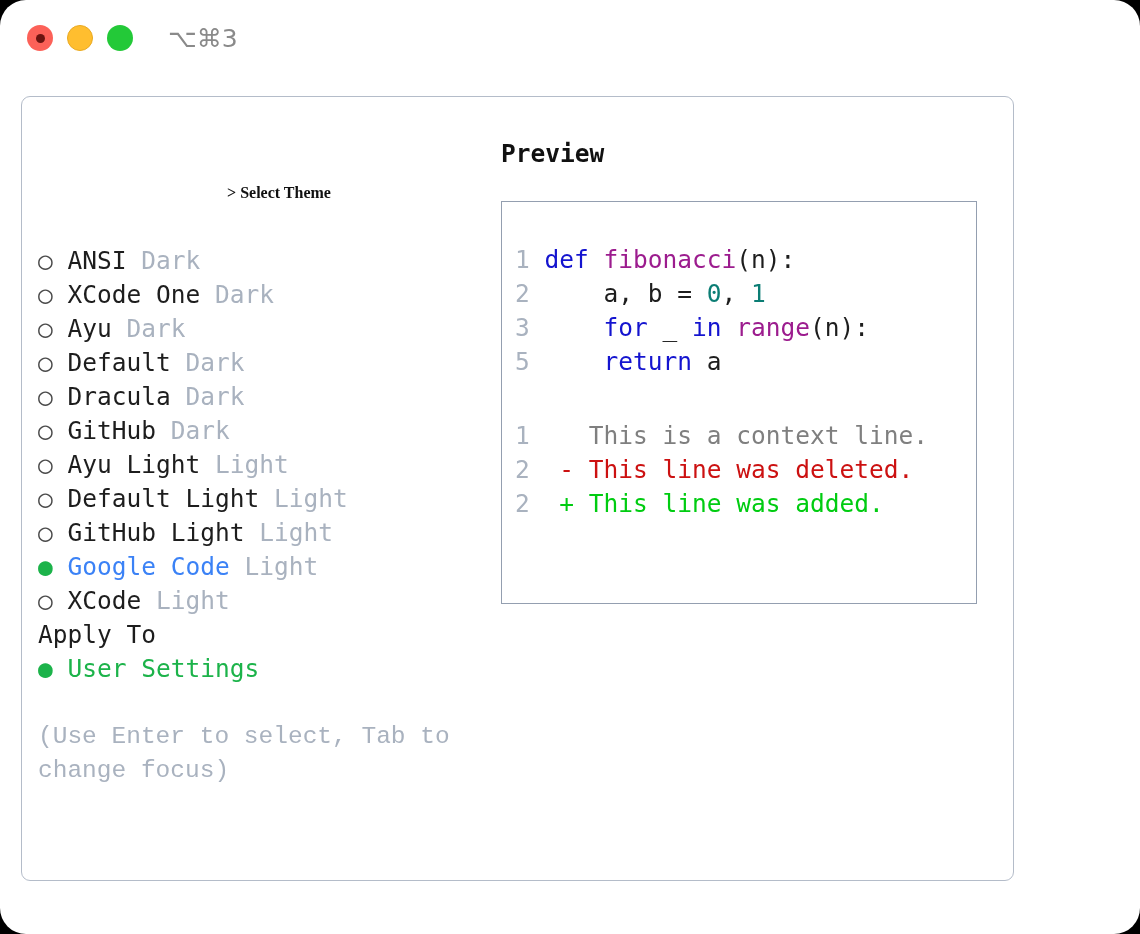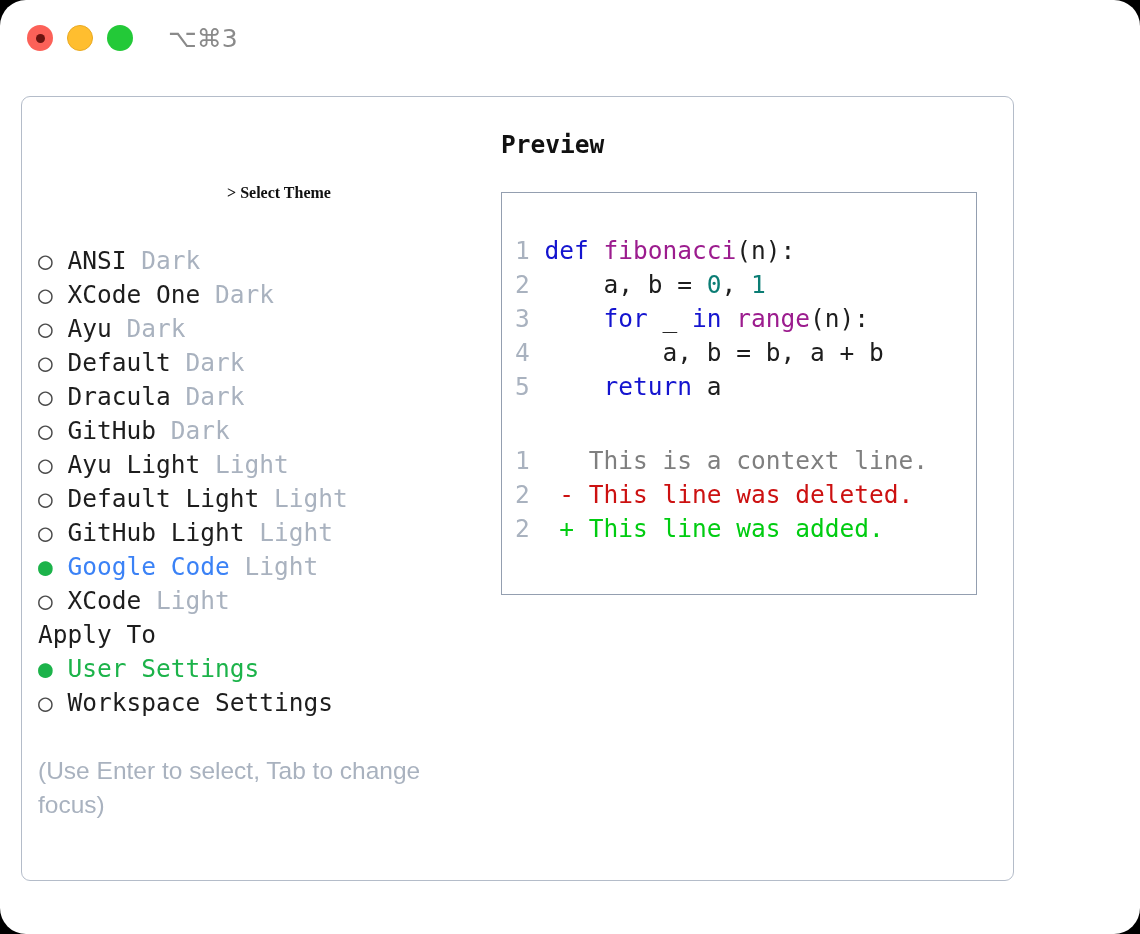--- a/index.html
+++ b/index.html
@@ -136,28 +136,28 @@
   .apply-row { display: block; }
   .apply-name { color: #1d1d1d; }
   .apply-row.selected .apply-name { color: #1cb34a; }
 
   #hint-text {
     margin-top: 34px;
     font-size: 24.5px;
     line-height: 34px;
     color: #a9b2bf;
     width: 415px;
-    font-family: Liberation Sans, sans-serif;
+    font-family: Liberation Mono, monospace;
   }
 
   
   #preview-column {
     position: absolute;
     left: 479px;
-    top: 31px;
+    top: 40px;
     width: 500px;
   }
   #preview-title {
     font-size: 24.5px;
     line-height: 34px;
     font-weight: bold;
     color: #111111;
     font-family: "DejaVu Sans Mono", "Liberation Mono", monospace;
   }
   #preview-box {
@@ -227,35 +227,33 @@
           <div class="mono-row theme-row"><span class="bullet off">○</span><span> </span><span class="theme-name">Default Light</span><span> </span><span class="theme-kind">Light</span></div>
           <div class="mono-row theme-row"><span class="bullet off">○</span><span> </span><span class="theme-name">GitHub Light</span><span> </span><span class="theme-kind">Light</span></div>
           <div class="mono-row theme-row selected"><span class="bullet on">●</span><span> </span><span class="theme-name">Google Code</span><span> </span><span class="theme-kind">Light</span></div>
           <div class="mono-row theme-row"><span class="bullet off">○</span><span> </span><span class="theme-name">XCode</span><span> </span><span class="theme-kind">Light</span></div>
         </div>
 
       <div id="apply-block">
         <div id="apply-label">Apply To</div>
         <div id="apply-list">
             <div class="mono-row apply-row selected"><span class="bullet on">●</span><span> </span><span class="apply-name">User Settings</span></div>
-            <div class="mono-row apply-row"><span class="bullet off">○</span><span> </span><span class="apply-name">Workspace Settings</span></div>
           </div>
       </div>
 
       <div id="hint-text">(Use Enter to select, Tab to change focus)</div>
     </div>
 
     <div id="preview-column">
       <div id="preview-title">Preview</div>
       <div id="preview-box">
         <div id="code-block">
             <div class="code-line"><span class="lineno">1</span><span> </span><span class="tok-kw">def</span><span class="tok-pl"> </span><span class="tok-fn">fibonacci</span><span class="tok-pl">(n):</span></div>
             <div class="code-line"><span class="lineno">2</span><span> </span><span class="tok-pl">    a, b = </span><span class="tok-num">0</span><span class="tok-pl">, </span><span class="tok-num">1</span></div>
             <div class="code-line"><span class="lineno">3</span><span> </span><span class="tok-pl">    </span><span class="tok-kw">for</span><span class="tok-pl"> _ </span><span class="tok-kw">in</span><span class="tok-pl"> </span><span class="tok-fn">range</span><span class="tok-pl">(n):</span></div>
-            <div class="code-line"><span class="lineno">4</span><span> </span><span class="tok-pl">        a, b = b, a + b</span></div>
             <div class="code-line"><span class="lineno">5</span><span> </span><span class="tok-pl">    </span><span class="tok-kw">return</span><span class="tok-pl"> a</span></div>
           </div>
         <div id="diff-block">
             <div class="code-line"><span class="lineno">1</span><span>  </span><span class="diff-ctx"> </span><span class="diff-ctx"> This is a context line.</span></div>
             <div class="code-line"><span class="lineno">2</span><span>  </span><span class="diff-del">-</span><span class="diff-del"> This line was deleted.</span></div>
             <div class="code-line"><span class="lineno">2</span><span>  </span><span class="diff-add">+</span><span class="diff-add"> This line was added.</span></div>
           </div>
       </div>
     </div>
 

